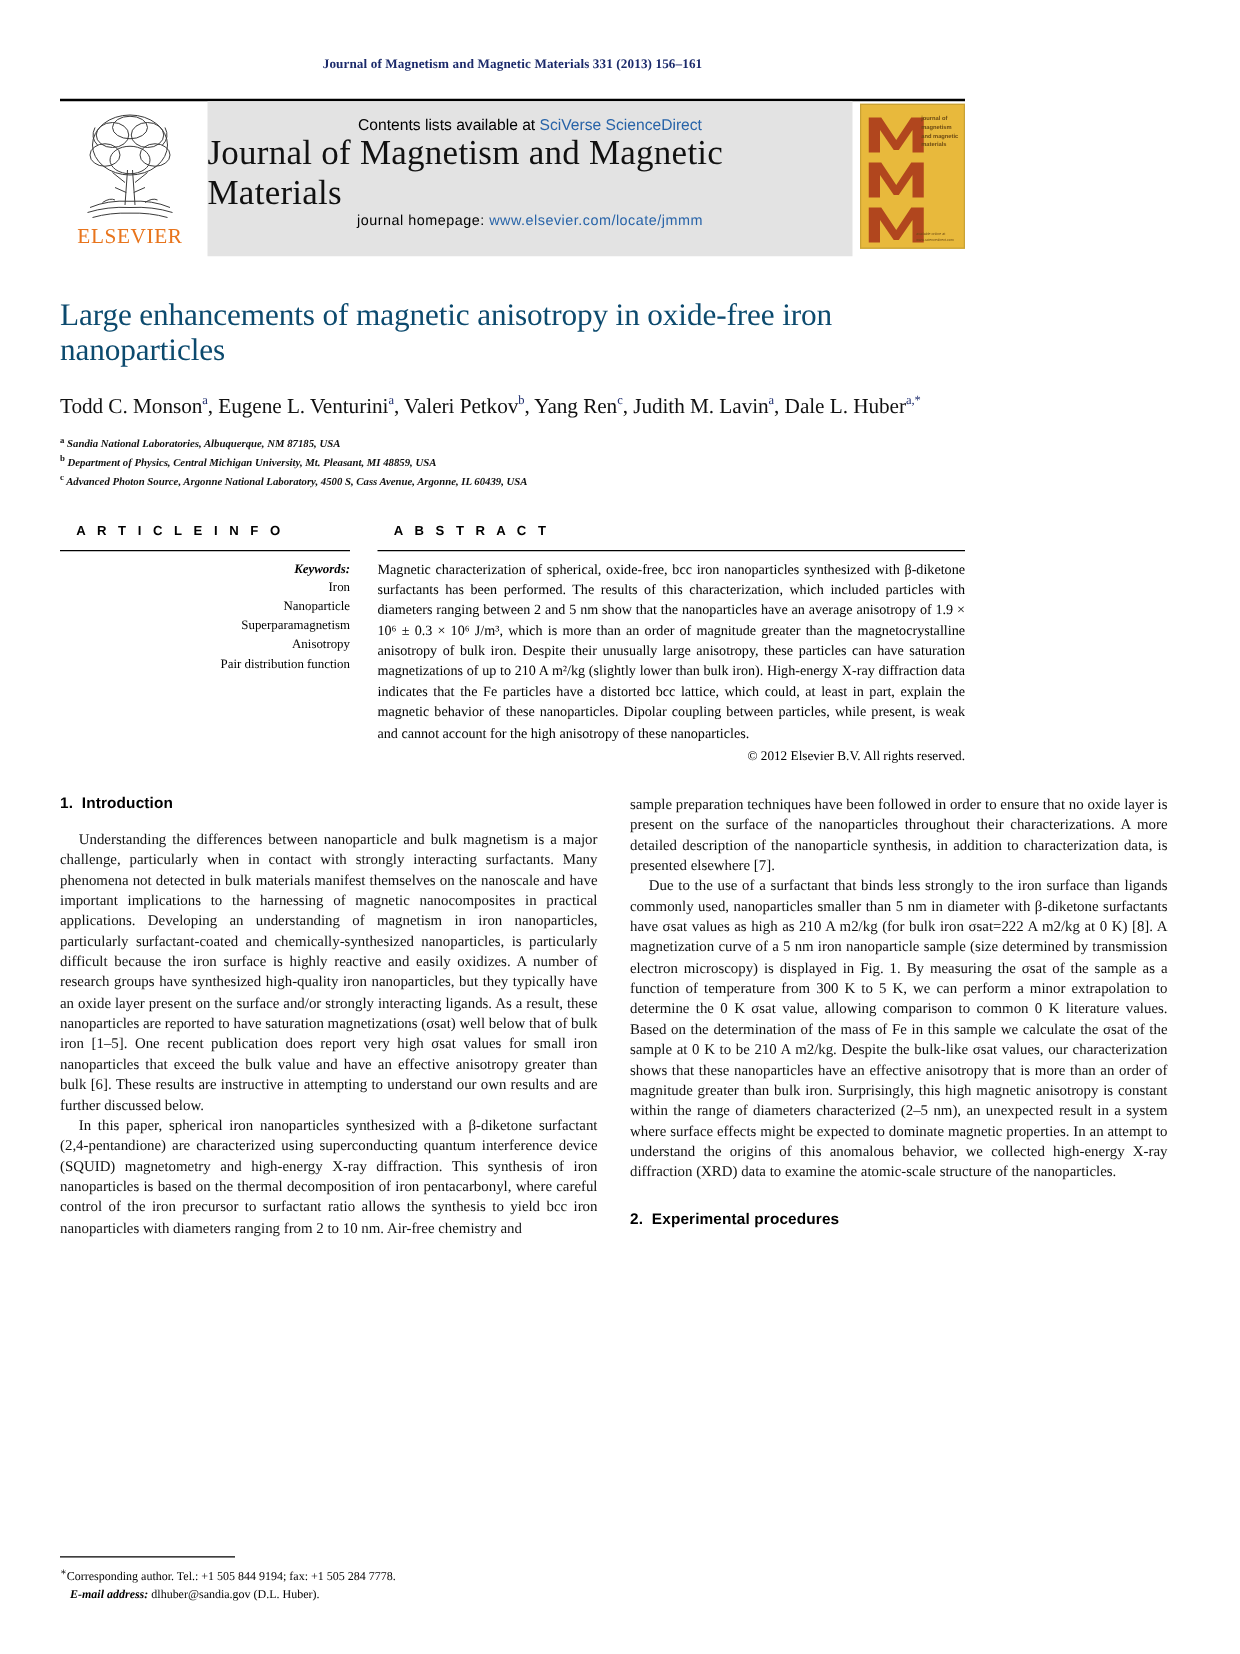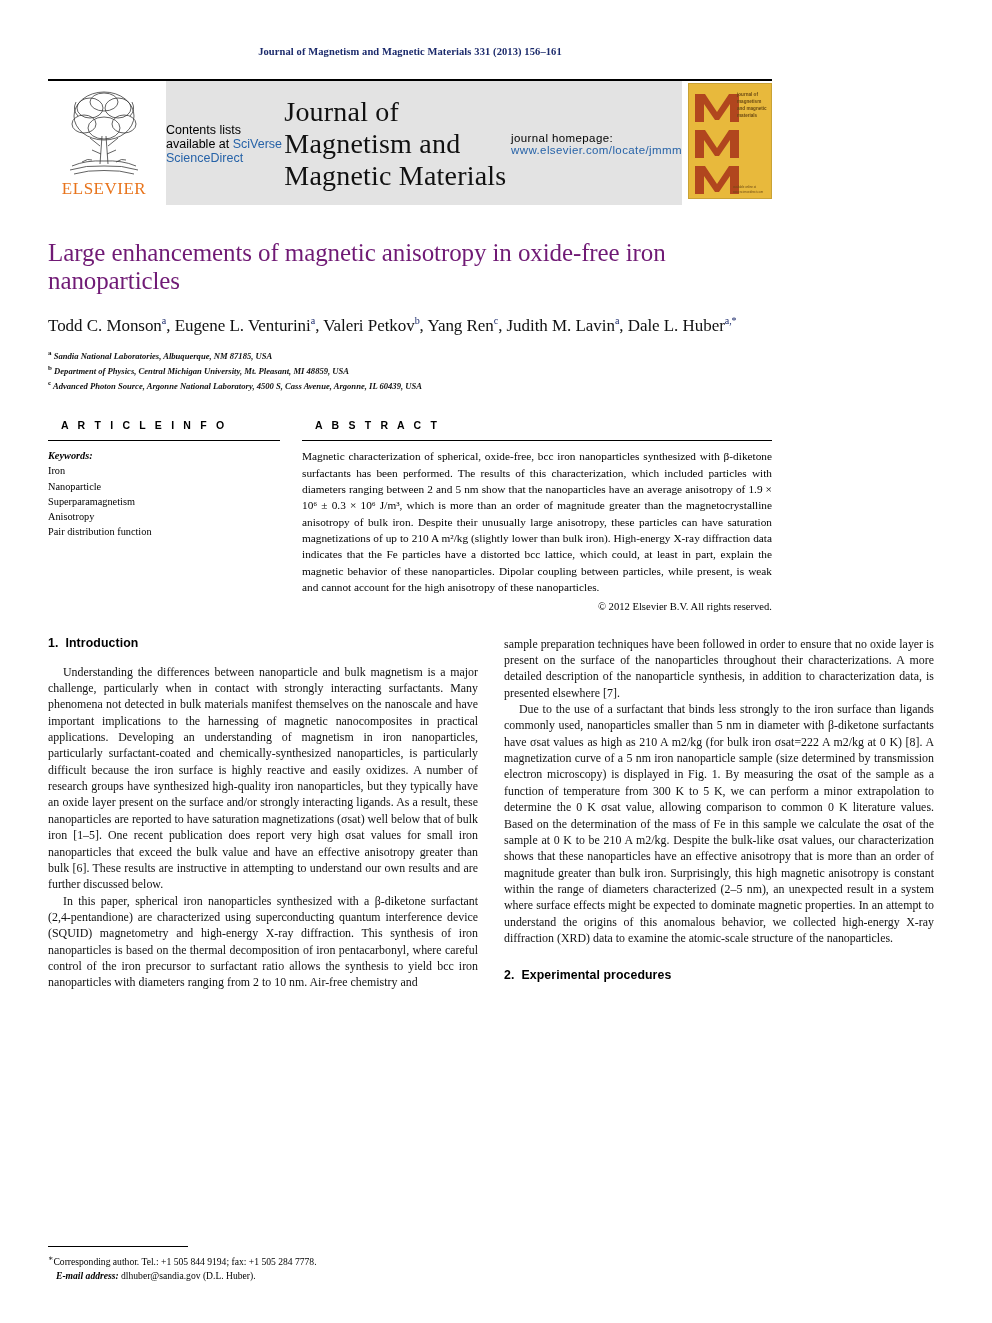--- a/index.html
+++ b/index.html
@@ -59,20 +59,21 @@
     color: #E8741C;
     font-weight: normal;
     margin-top: 1px;
   }
   .journal-band {
     flex: 1 1 auto;
     background: #e3e3e3;
     margin-left: 6px;
     margin-right: 6px;
     display: flex;
+    flex-direction: column;
     align-items: center;
     justify-content: flex-start;
     padding: 12px 0 10px 0;
     box-sizing: border-box;
   }
   .contents-line {
     font-family: "Liberation Sans", sans-serif;
     font-size: 12.5px;
     color: #000;
   }
@@ -133,21 +134,21 @@
   }
 
   
   .title-block { margin-top: 34px; }
   h1.paper-title {
     font-family: "Liberation Serif", serif;
     font-size: 25px;
     font-weight: normal;
     margin: 0 0 20px 0;
     letter-spacing: -0.1px;
-    color: #701a75;
+    color: #0c4a6e;
   }
   .authors {
     font-size: 17px;
     margin: 0 0 12px 0;
     color: #111;
     letter-spacing: -0.05px;
   }
   .authors sup { font-size: 10px; color:#1b2a6b; vertical-align: super; }
   .affils { margin: 0; }
   .affil {
@@ -177,21 +178,21 @@
     margin-left: 13px;
   }
   .rule { border-top: 1.1px solid #000; }
   .info-group {
     padding: 6px 0 4px 0;
     font-size: 10.3px;
     line-height: 1.48;
   }
   .info-group.bordered { border-bottom: 1.1px solid #000; }
   .info-label { font-style: italic; font-weight: bold; }
-  .kw-group { padding-top: 7px; font-size: 10.3px; line-height: 1.48; }
+  .kw-group { padding-top: 7px; font-size: 10.3px; line-height: 1.48; text-align: right; }
 
   .abstract-body {
     padding-top: 7px;
     font-size: 11.3px;
     line-height: 1.45;
     text-align: justify;
     text-justify: inter-word;
   }
   .copyright {
     text-align: right;

